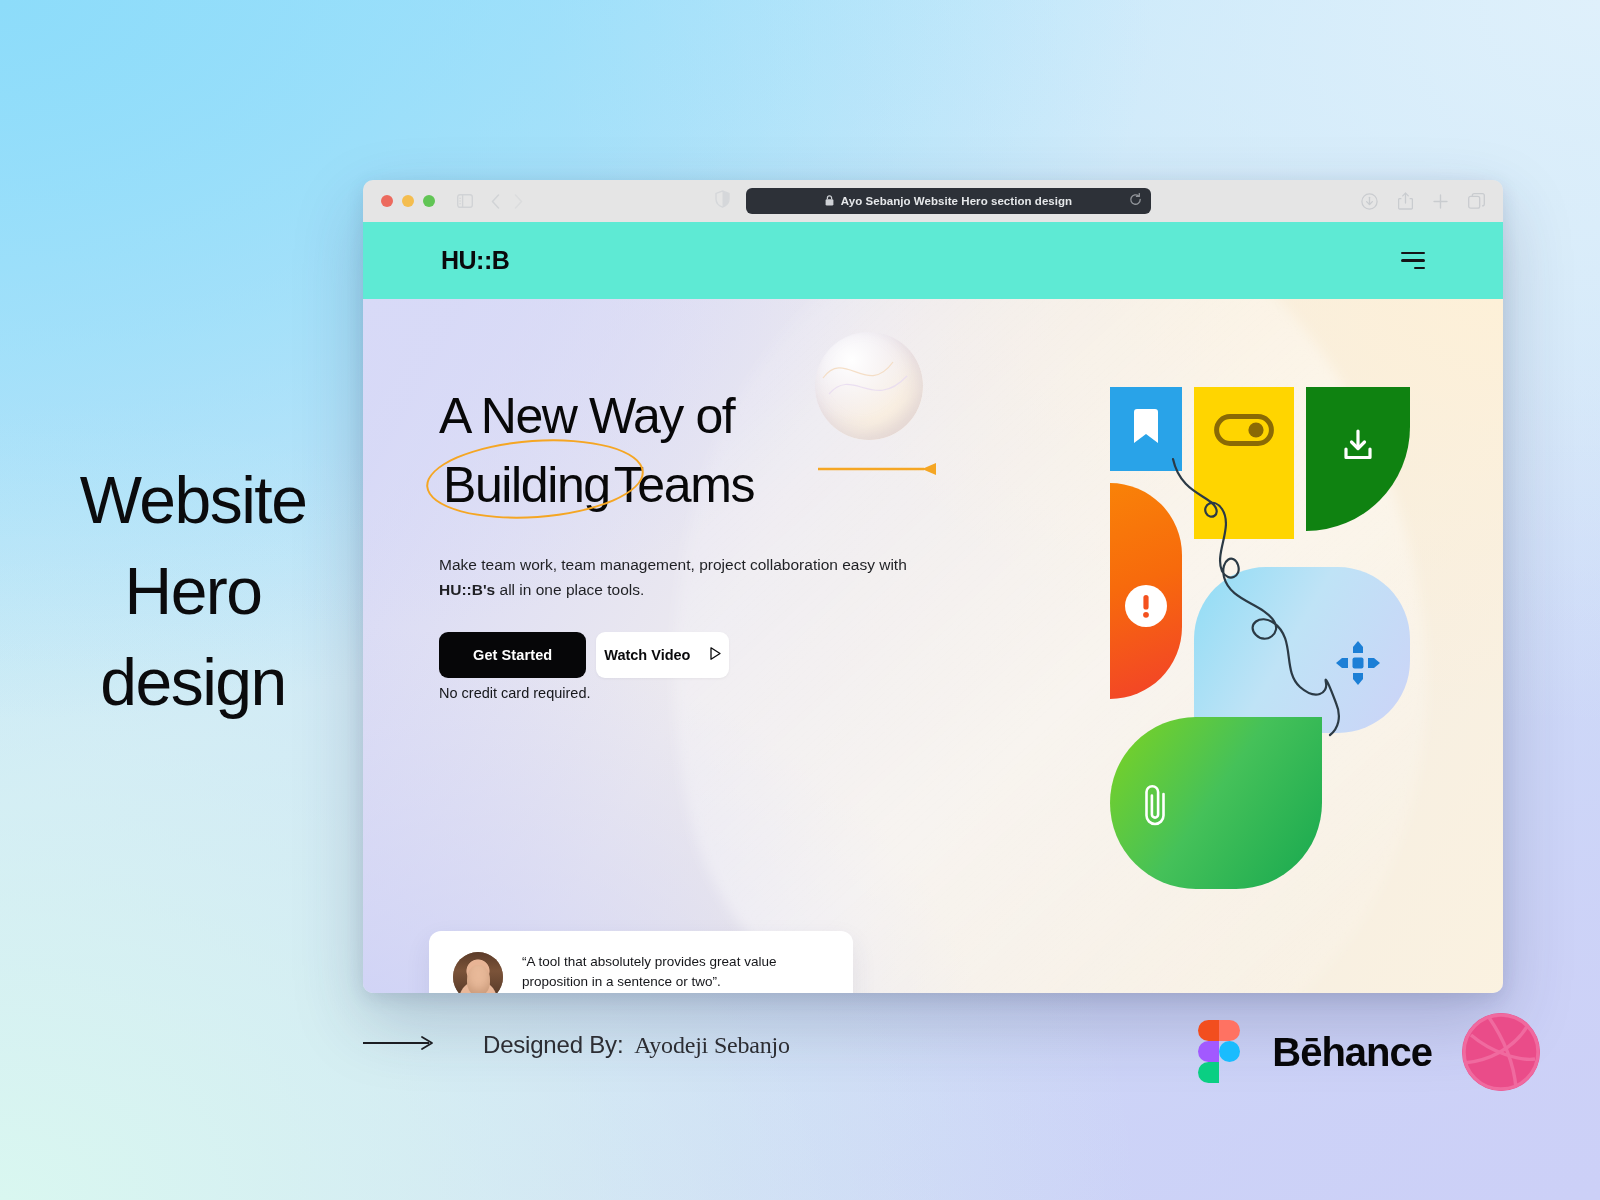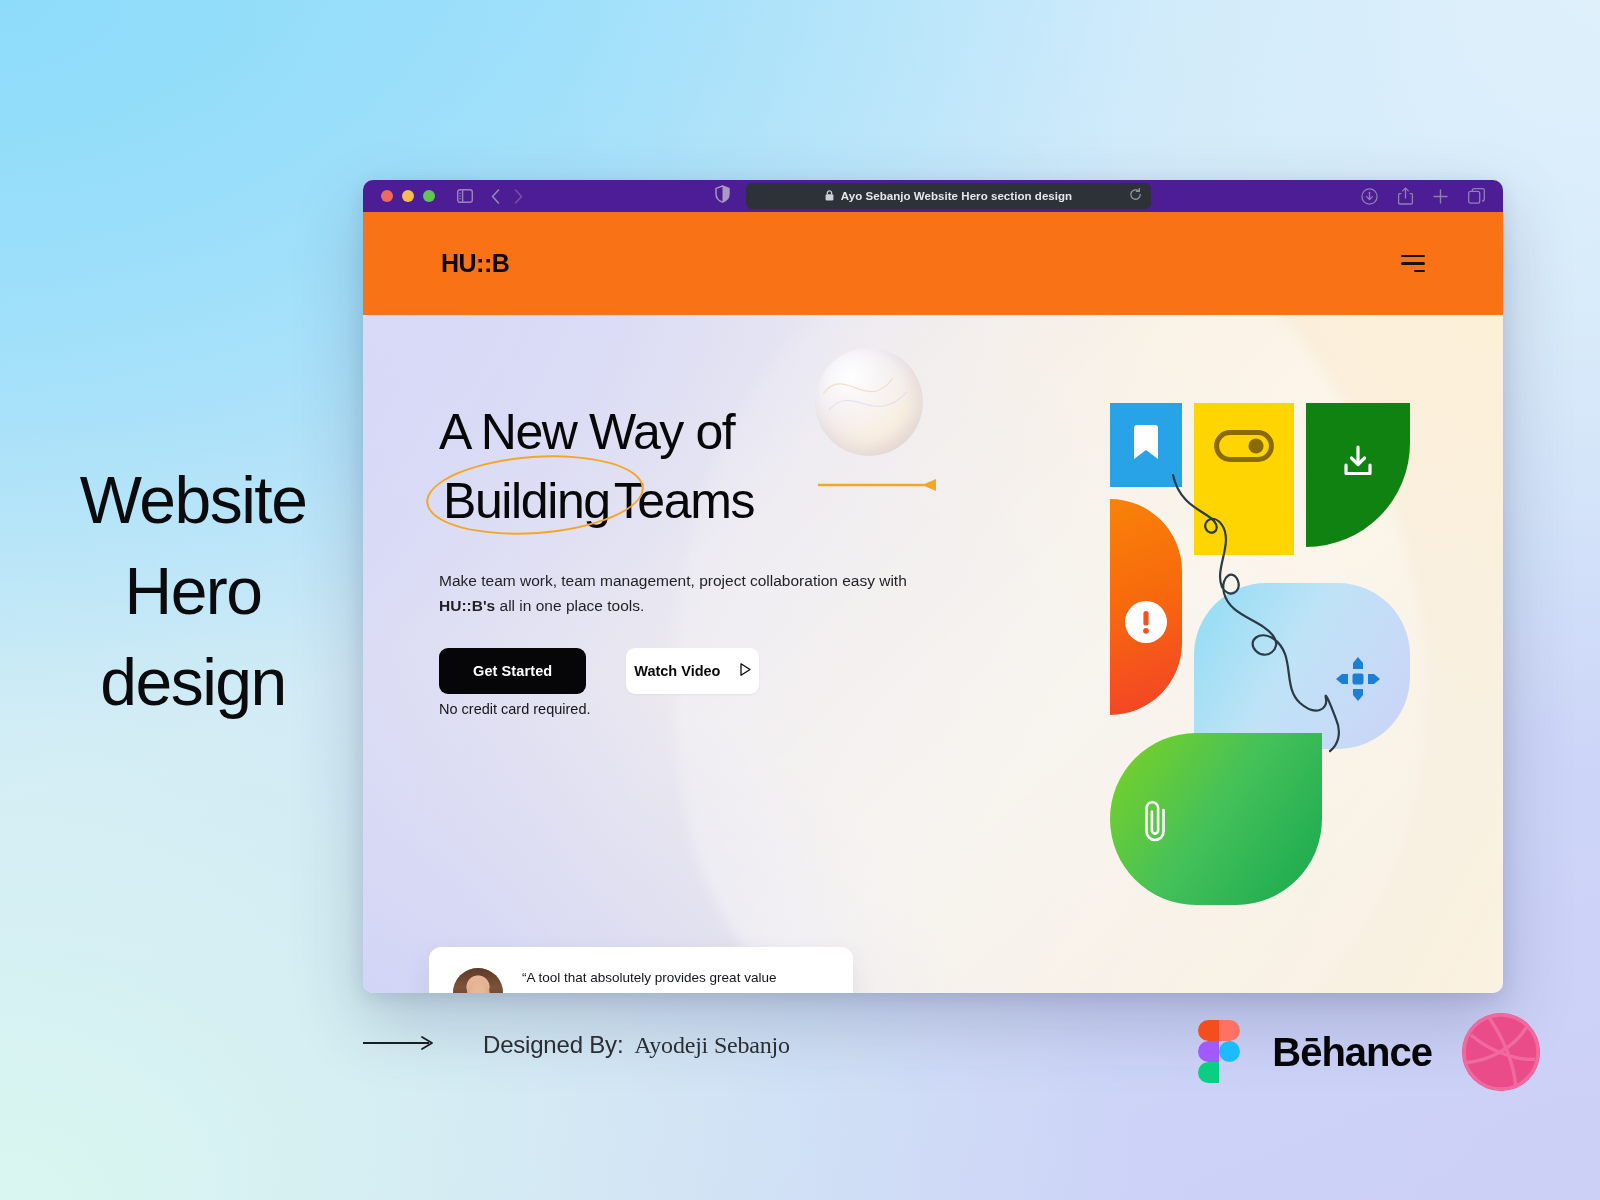--- a/index.html
+++ b/index.html
@@ -22,21 +22,21 @@
     font-weight:500; letter-spacing:-1.5px; color:#0b0b0d;
   }
 
   
   .browser{
     position:absolute; left:363px; top:180px; width:1140px; height:813px;
     border-radius:10px; overflow:hidden;
     box-shadow:0 28px 70px rgba(40,50,90,.22), 0 5px 18px rgba(40,50,90,.12);
   }
   .chrome{
-    height:32px; background:#4c1d95; display:flex; align-items:center;
+    height:42px; background:#e5e5e5; display:flex; align-items:center;
     padding:0 18px; position:relative;
   }
   .lights{ display:flex; gap:9px; align-items:center; }
   .light{ width:12px; height:12px; border-radius:50%; }
   .l-red{background:#ec6a5e;} .l-yel{background:#f4bd4f;} .l-grn{background:#61c555;}
 
   .chrome-icon{ opacity:.62; display:flex; align-items:center; }
   .sidebar-toggle{ margin-left:22px; }
   .nav-arrows{ display:flex; gap:14px; margin-left:18px; }
 
@@ -53,21 +53,21 @@
   }
   .reload{ position:absolute; right:9px; top:50%; transform:translateY(-50%); opacity:.65; }
 
   .chrome-right{
     position:absolute; right:18px; top:50%; transform:translateY(-50%);
     display:flex; align-items:center; gap:20px;
   }
 
   
   .site-nav{
-    height:103px; background:#f97316; display:flex; align-items:center;
+    height:77px; background:#5eead4; display:flex; align-items:center;
     justify-content:space-between; padding:0 78px;
   }
   .logo{ font-size:25px; font-weight:800; letter-spacing:-.5px; color:#0a0a0c; }
   .burger{ display:flex; flex-direction:column; align-items:flex-end; gap:5px; cursor:pointer; }
   .burger i{ display:block; height:2.6px; background:#141417; border-radius:2px; }
   .burger i:nth-child(1){ width:24px; }
   .burger i:nth-child(2){ width:24px; }
   .burger i:nth-child(3){ width:11px; }
 
   
@@ -98,21 +98,21 @@
     position:absolute; left:-13px; top:-11px; width:218px; height:78px;
     border:2.6px solid #f5a623; border-radius:50%;
     transform:rotate(-4deg); pointer-events:none;
   }
 
   .sub{
     margin-top:32px; font-size:15.5px; line-height:1.62; color:#1f2024; max-width:482px;
   }
   .sub b{ font-weight:700; }
 
-  .cta-row{ display:flex; gap:40px; margin-top:30px; }
+  .cta-row{ display:flex; gap:10px; margin-top:30px; }
   .btn-primary{
     background:#060608; color:#fff; border:none; border-radius:9px;
     padding:0 34px; height:46px; font-size:14.5px; font-weight:600;
     font-family:inherit; cursor:pointer; letter-spacing:.1px;
   }
   .btn-secondary{
     background:#fff; color:#0a0a0c; border:none; border-radius:9px;
     padding:0 8px; height:46px; font-size:14.5px; font-weight:600;
     font-family:inherit; cursor:pointer; display:flex; align-items:center; gap:20px;
     box-shadow:0 1px 3px rgba(0,0,0,.05);

